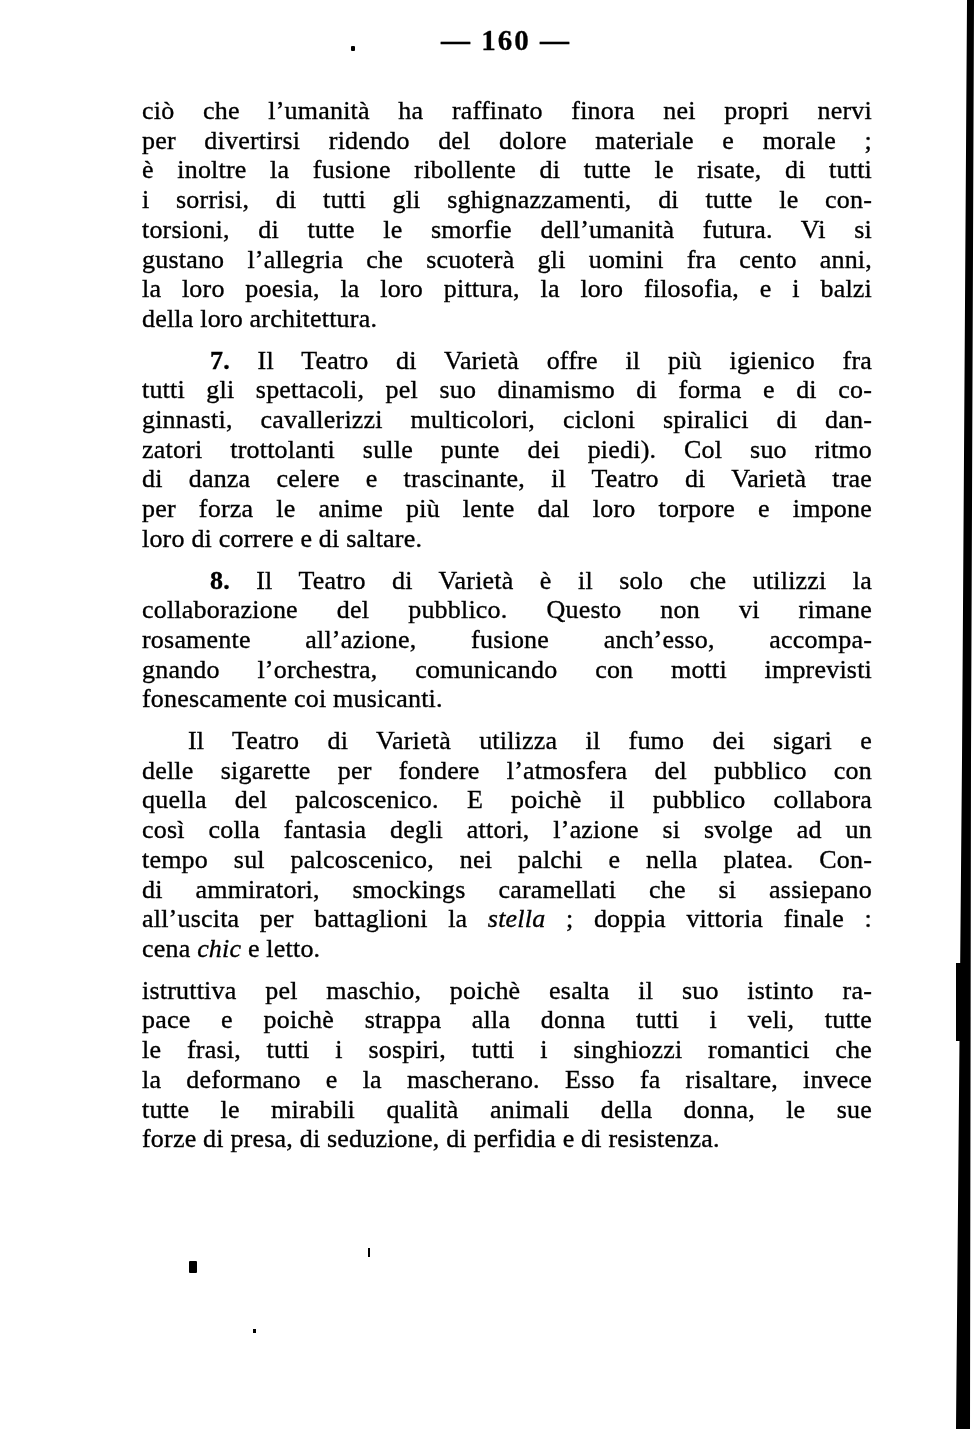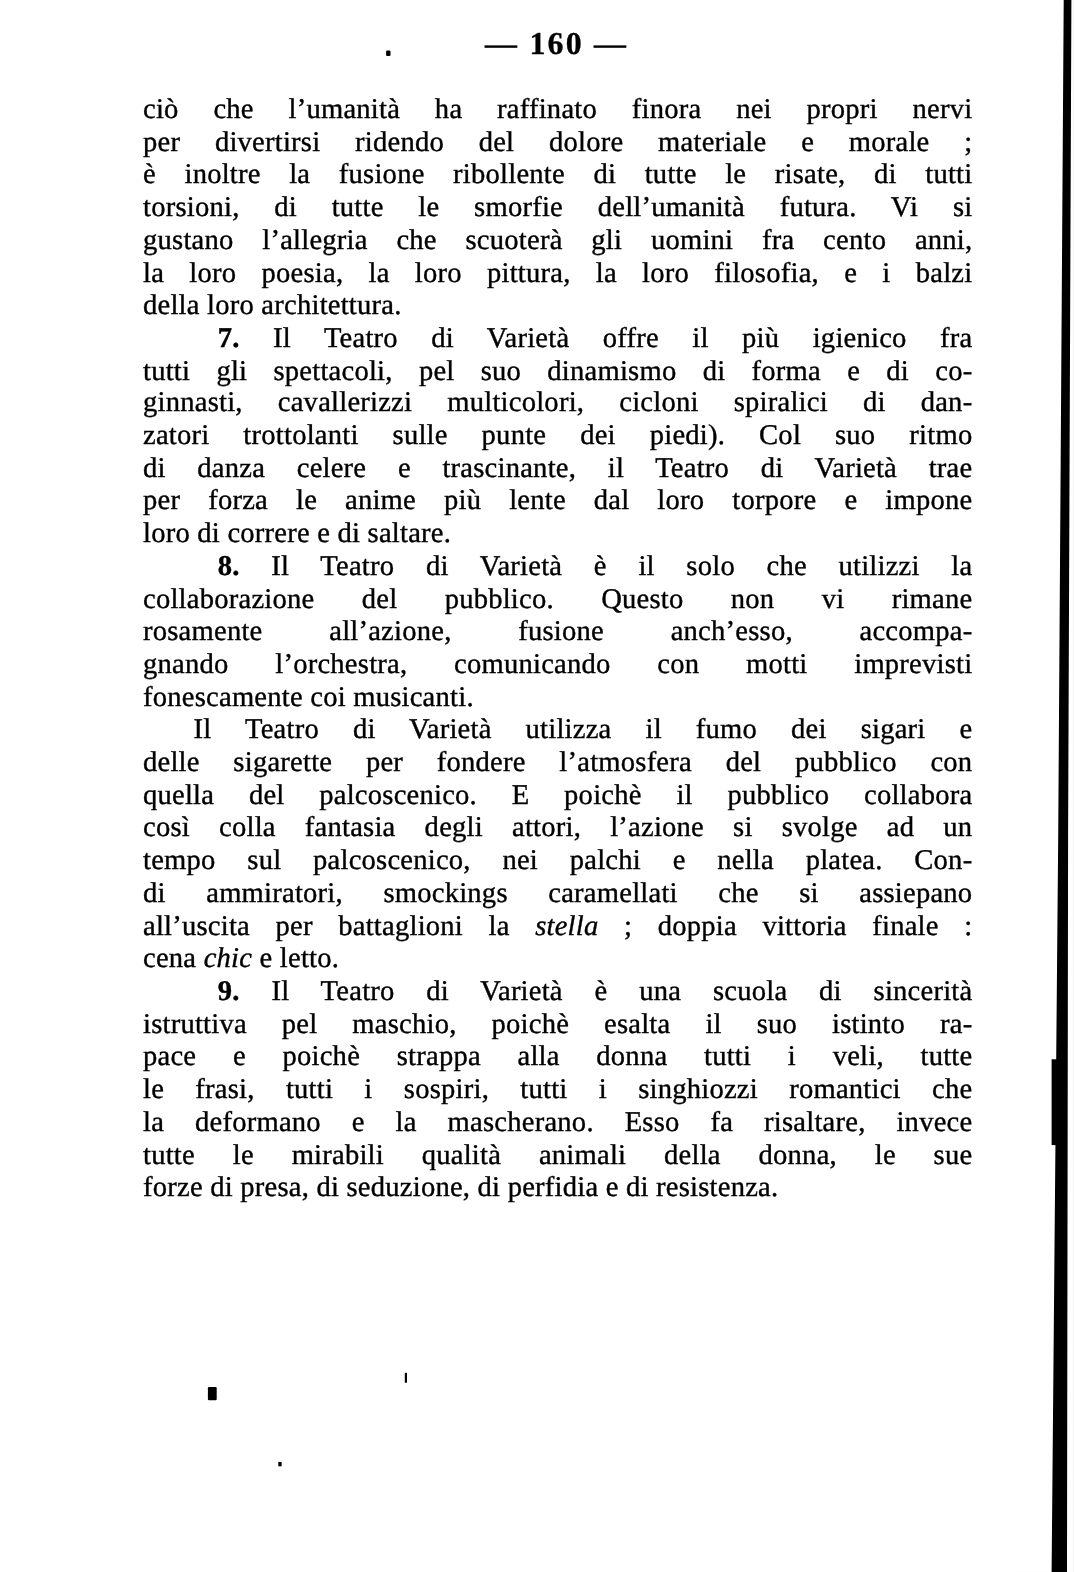--- a/index.html
+++ b/index.html
@@ -26,21 +26,21 @@
   .page-body {
     position: absolute;
     top: 84px;
     left: 130px;
     width: 754px;
     font-size: 26px;
     line-height: 29.7px;
     letter-spacing: 0.2px;
     -webkit-text-stroke: 0.35px #000;
   }
-  .paragraph { margin: 0; }
+  .paragraph { margin: 12px; }
   .line {
     text-align: justify;
     text-align-last: justify;
     white-space: normal;
   }
   .line.last { text-align-last: left; }
   .line.indent-none  { text-indent: 0; }
   .line.indent-large { text-indent: 68px; }
   .line.indent-small { text-indent: 46px; }
   .seg-italic { font-style: italic; }
@@ -62,20 +62,21 @@
 
 <div class="page">
 
   <div class="page-number">— 160 —</div>
 
   <div class="page-body">
       <div class="paragraph">
         <div class="line indent-none"><span>ciò che l’umanità ha raffinato finora nei propri nervi</span></div>
         <div class="line indent-none"><span>per divertirsi ridendo del dolore materiale e morale ;</span></div>
         <div class="line indent-none"><span>è inoltre la fusione ribollente di tutte le risate, di tutti</span></div>
+        <div class="line indent-none"><span>i sorrisi, di tutti gli sghignazzamenti, di tutte le con-</span></div>
         <div class="line indent-none"><span>torsioni, di tutte le smorfie dell’umanità futura. Vi si</span></div>
         <div class="line indent-none"><span>gustano l’allegria che scuoterà gli uomini fra cento anni,</span></div>
         <div class="line indent-none"><span>la loro poesia, la loro pittura, la loro filosofia, e i balzi</span></div>
         <div class="line last indent-none"><span>della loro architettura.</span></div>
       </div>
       <div class="paragraph">
         <div class="line indent-large"><span class="seg-bold">7.</span><span> Il Teatro di Varietà offre il più igienico fra</span></div>
         <div class="line indent-none"><span>tutti gli spettacoli, pel suo dinamismo di forma e di co-</span></div>
         <div class="line indent-none"><span>ginnasti, cavallerizzi multicolori, cicloni spiralici di dan-</span></div>
         <div class="line indent-none"><span>zatori trottolanti sulle punte dei piedi). Col suo ritmo</span></div>
@@ -94,21 +95,20 @@
         <div class="line indent-small"><span>Il Teatro di Varietà utilizza il fumo dei sigari e</span></div>
         <div class="line indent-none"><span>delle sigarette per fondere l’atmosfera del pubblico con</span></div>
         <div class="line indent-none"><span>quella del palcoscenico. E poichè il pubblico collabora</span></div>
         <div class="line indent-none"><span>così colla fantasia degli attori, l’azione si svolge ad un</span></div>
         <div class="line indent-none"><span>tempo sul palcoscenico, nei palchi e nella platea. Con-</span></div>
         <div class="line indent-none"><span>di ammiratori, smockings caramellati che si assiepano</span></div>
         <div class="line indent-none"><span>all’uscita per battaglioni la </span><span class="seg-italic">stella</span><span> ; doppia vittoria finale :</span></div>
         <div class="line last indent-none"><span>cena </span><span class="seg-italic">chic</span><span> e letto.</span></div>
       </div>
       <div class="paragraph">
-        <div class="line indent-large"><span class="seg-bold">9.</span><span> Il Teatro di Varietà è una scuola di sincerità</span></div>
         <div class="line indent-none"><span>istruttiva pel maschio, poichè esalta il suo istinto ra-</span></div>
         <div class="line indent-none"><span>pace e poichè strappa alla donna tutti i veli, tutte</span></div>
         <div class="line indent-none"><span>le frasi, tutti i sospiri, tutti i singhiozzi romantici che</span></div>
         <div class="line indent-none"><span>la deformano e la mascherano. Esso fa risaltare, invece</span></div>
         <div class="line indent-none"><span>tutte le mirabili qualità animali della donna, le sue</span></div>
         <div class="line last indent-none"><span>forze di presa, di seduzione, di perfidia e di resistenza.</span></div>
       </div>
     </div>
 
   <svg class="scan-edge-svg" viewBox="0 0 976 1429" xmlns="http://www.w3.org/2000/svg" aria-hidden="true">

